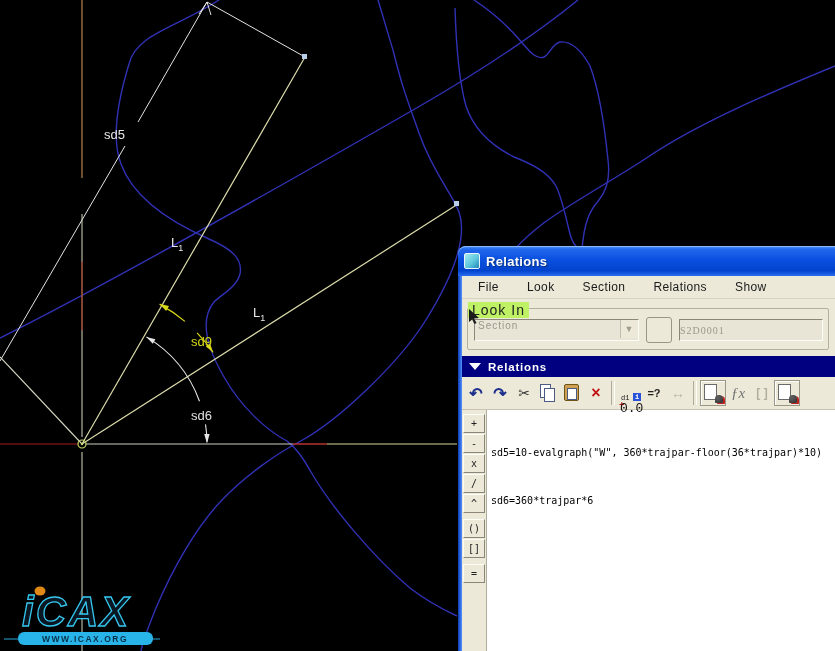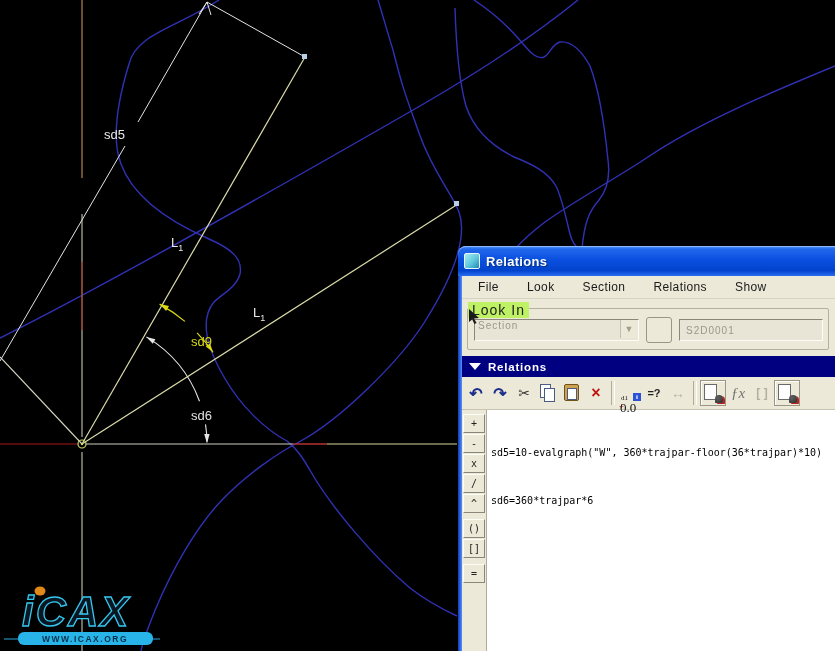--- a/index.html
+++ b/index.html
@@ -31,22 +31,22 @@
            font-size:14px;color:#222;letter-spacing:1px;}
   .combo{width:160px;height:20px;background:#e8e5d6;border:1px solid;border-color:#8a877a #fdfdf8 #fdfdf8 #8a877a;
          display:flex;align-items:flex-start;color:#9a978a;
          font-family:Liberation Sans, sans-serif;font-size:10px;letter-spacing:1px;padding-left:3px;}
   .combo .arrow{margin-left:auto;width:17px;height:18px;border-left:1px solid #c2beae;
          display:flex;align-items:center;justify-content:center;color:#a09c8c;font-size:9px;background:#ece9d8;}
   .cursorbtn{width:24px;height:24px;margin-left:7px;background:#ece9d8;border:1px solid #9a9686;
          border-radius:3px;display:flex;align-items:center;justify-content:center;}
   .model{flex:1;height:20px;margin-left:7px;background:#e8e5d6;border:1px solid;
          border-color:#8a877a #fdfdf8 #fdfdf8 #8a877a;color:#9a978a;
-         font-family:Liberation Sans, sans-serif;font-size:10px;letter-spacing:1px;
-         display:flex;align-items:center;padding-left:6px;text-align:right;}
+         font-family:Liberation Serif, serif;font-size:10px;letter-spacing:1px;
+         display:flex;align-items:center;text-align:right;}
 
   .relbar{height:21px;background:#000080;display:flex;align-items:center;padding-left:7px;gap:7px;}
   .relbar .tri{width:0;height:0;border-left:6px solid transparent;border-right:6px solid transparent;
                border-top:7px solid #fff;}
   .relbar .txt{color:#fff;font-weight:bold;font-size:11.5px;letter-spacing:.8px;}
 
   .toolbar{height:32px;background:#ece9d8;display:flex;align-items:center;padding:0 2px;
            border-bottom:1px solid #c8c4b4;}
   .tb{width:24px;height:24px;display:flex;align-items:center;justify-content:center;
       position:relative;flex:none;}
@@ -58,21 +58,21 @@
   .tb.fx{font-family:"Liberation Serif",serif;font-style:italic;font-size:15px;color:#737373;}
   .tb.brk{color:#b4b0a0;font-size:12px;font-weight:bold;}
   .copy::before{content:"";position:absolute;left:4px;top:3px;width:9px;height:12px;
                 background:#fff;border:1px solid #4a5c84;}
   .copy::after{content:"";position:absolute;left:8px;top:7px;width:9px;height:12px;
                background:#fff;border:1px solid #4a5c84;}
   .paste::before{content:"";position:absolute;left:4px;top:3px;width:13px;height:15px;
                  background:#cda052;border:1px solid #6e5416;border-radius:2px;}
   .paste::after{content:"";position:absolute;left:7px;top:7px;width:8px;height:10px;
                 background:#fff;border:1px solid #4a5c84;}
-  .dims{font-family:Liberation Serif, serif;margin-top:24px;}
+  .dims{font-family:Liberation Mono, monospace;margin-top:24px;}
   .dims .t1{position:absolute;left:3px;top:1px;font-size:7px;color:#111;}
   .dims .t2{position:absolute;left:2px;bottom:1px;font-size:13px;color:#111;}
   .dims .plus{position:absolute;left:1px;top:8px;font-size:9px;color:#c01010;font-weight:bold;}
   .dims .info{position:absolute;right:1px;top:0;width:8px;height:8px;background:#2a52d8;color:#fff;
               font-size:7px;line-height:8px;text-align:center;font-weight:bold;}
   .bellbtn{border:1px solid #9a9686;background:#ece9d8;box-shadow:inset 1px 1px 0 #fff;}
   .bell::before{content:"";position:absolute;left:3px;top:3px;width:11px;height:14px;
                 background:#fff;border:1px solid #6a6a6a;}
   .bell::after{content:"";position:absolute;right:2px;bottom:2px;width:8px;height:8px;
                background:radial-gradient(circle at 35% 35%,#606060,#2e2e2e);border-radius:50% 50% 10% 10%;

